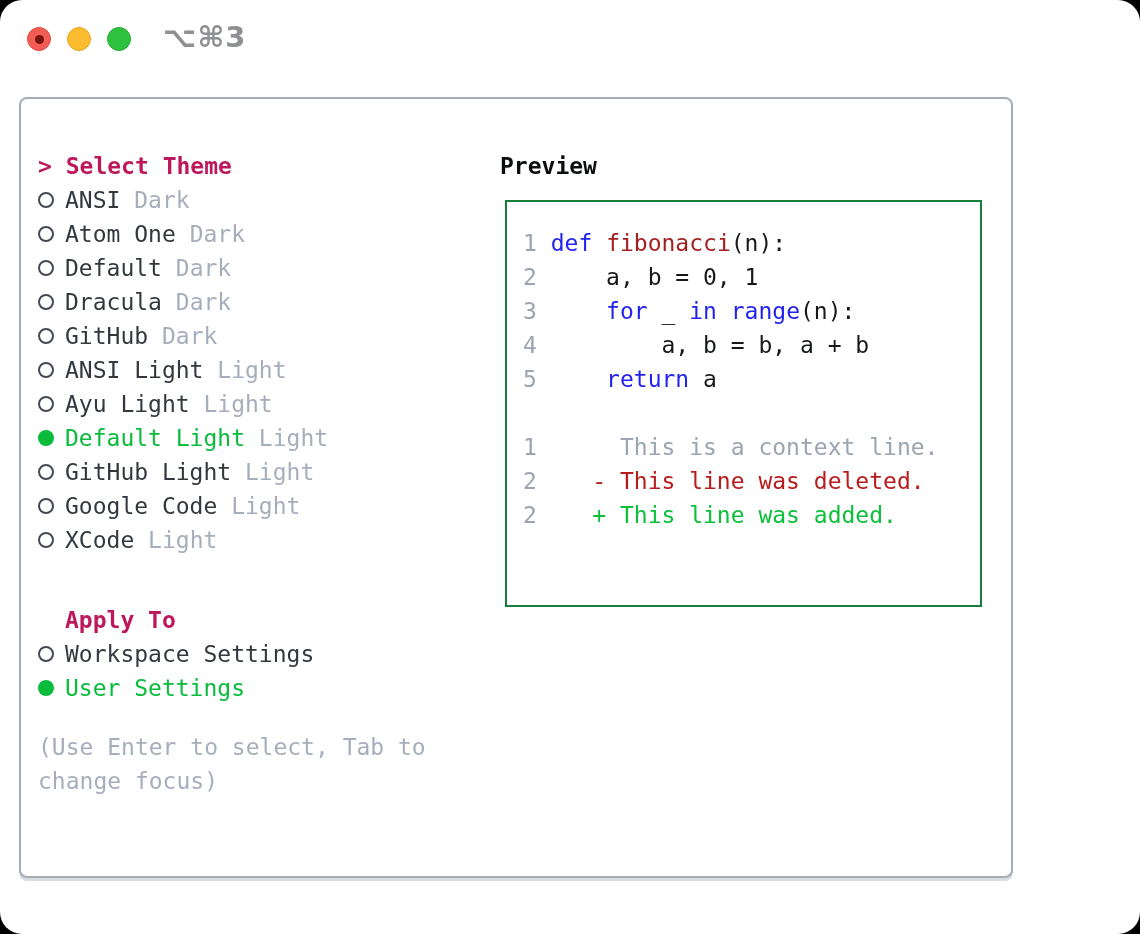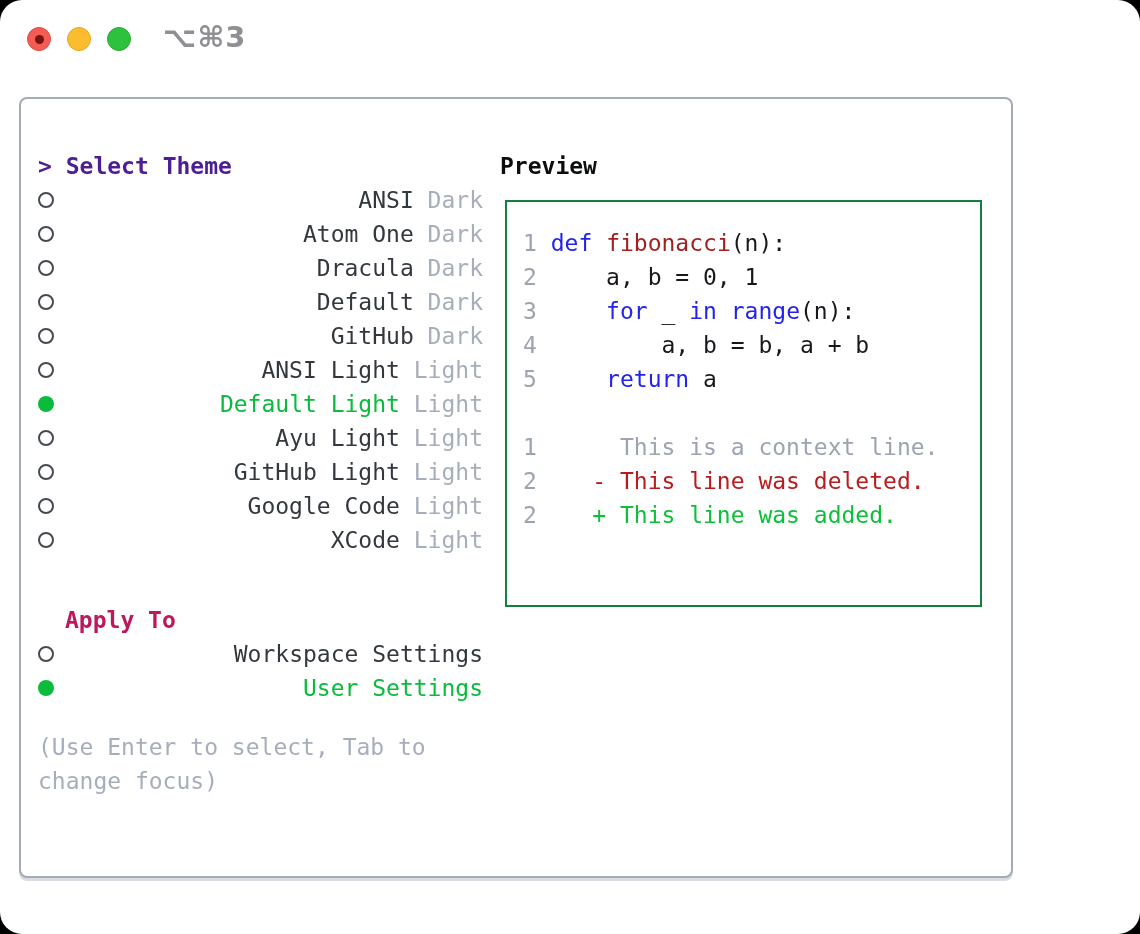--- a/index.html
+++ b/index.html
@@ -13,22 +13,22 @@
   .tl.red .dot{width:9px;height:9px;border-radius:50%;background:#77140f;}
   .tl.yellow{left:67px;background:#fcbc2f;border:1px solid #e7a823;}
   .tl.green{left:107px;background:#2ec13e;border:1px solid #27ab32;}
   .shortcut{position:absolute;left:163px;top:20px;font-family:"DejaVu Sans","Liberation Sans",sans-serif;font-size:29px;font-weight:700;color:#8f9094;letter-spacing:1px;}
 
   
   .panel{position:absolute;left:19px;top:97px;width:994px;height:781px;box-sizing:border-box;border:2px solid #a5acb6;border-radius:8px;background:#fff;box-shadow:0 3px 0 #d9dde2;}
 
   
   .left{position:absolute;left:17px;top:50px;width:445px;font-size:23px;line-height:34px;color:#33383f;}
-  .hdr-row{white-space:pre;height:34px;font-weight:700;color:#4c1d95;}
-  .row{display:flex;align-items:center;height:34px;justify-content:space-between;}
+  .hdr-row{white-space:pre;height:34px;font-weight:700;color:#be185d;}
+  .row{display:flex;align-items:center;height:34px;}
   .bullet{width:16px;height:16px;border-radius:50%;box-sizing:border-box;border:2px solid #454a52;margin-right:11px;flex:none;}
   .row.selected .bullet{border:none;background:#0abb3c;}
   .row .label{white-space:pre;}
   .row .name{color:#33383f;}
   .row.selected .name{color:#0abb3c;}
   .row .variant{color:#a7aebb;}
   .apply-hdr{height:34px;margin-top:46px;margin-left:27px;color:#be185d;font-weight:bold;}
   .hint{margin-top:25px;width:430px;color:#a7aebb;}
 
   
@@ -65,41 +65,41 @@
           <div class="row">
             <span class="bullet"></span>
             <span class="label"><span class="name">ANSI</span><span class="variant"> Dark</span></span>
           </div>
           <div class="row">
             <span class="bullet"></span>
             <span class="label"><span class="name">Atom One</span><span class="variant"> Dark</span></span>
           </div>
           <div class="row">
             <span class="bullet"></span>
-            <span class="label"><span class="name">Dracula</span><span class="variant"> Dark</span></span>
+            <span class="label"><span class="name">Default</span><span class="variant"> Dark</span></span>
           </div>
           <div class="row">
             <span class="bullet"></span>
-            <span class="label"><span class="name">Default</span><span class="variant"> Dark</span></span>
+            <span class="label"><span class="name">Dracula</span><span class="variant"> Dark</span></span>
           </div>
           <div class="row">
             <span class="bullet"></span>
             <span class="label"><span class="name">GitHub</span><span class="variant"> Dark</span></span>
           </div>
           <div class="row">
             <span class="bullet"></span>
             <span class="label"><span class="name">ANSI Light</span><span class="variant"> Light</span></span>
           </div>
+          <div class="row">
+            <span class="bullet"></span>
+            <span class="label"><span class="name">Ayu Light</span><span class="variant"> Light</span></span>
+          </div>
           <div class="row selected">
             <span class="bullet"></span>
             <span class="label"><span class="name">Default Light</span><span class="variant"> Light</span></span>
-          </div>
-          <div class="row">
-            <span class="bullet"></span>
-            <span class="label"><span class="name">Ayu Light</span><span class="variant"> Light</span></span>
           </div>
           <div class="row">
             <span class="bullet"></span>
             <span class="label"><span class="name">GitHub Light</span><span class="variant"> Light</span></span>
           </div>
           <div class="row">
             <span class="bullet"></span>
             <span class="label"><span class="name">Google Code</span><span class="variant"> Light</span></span>
           </div>
           <div class="row">

